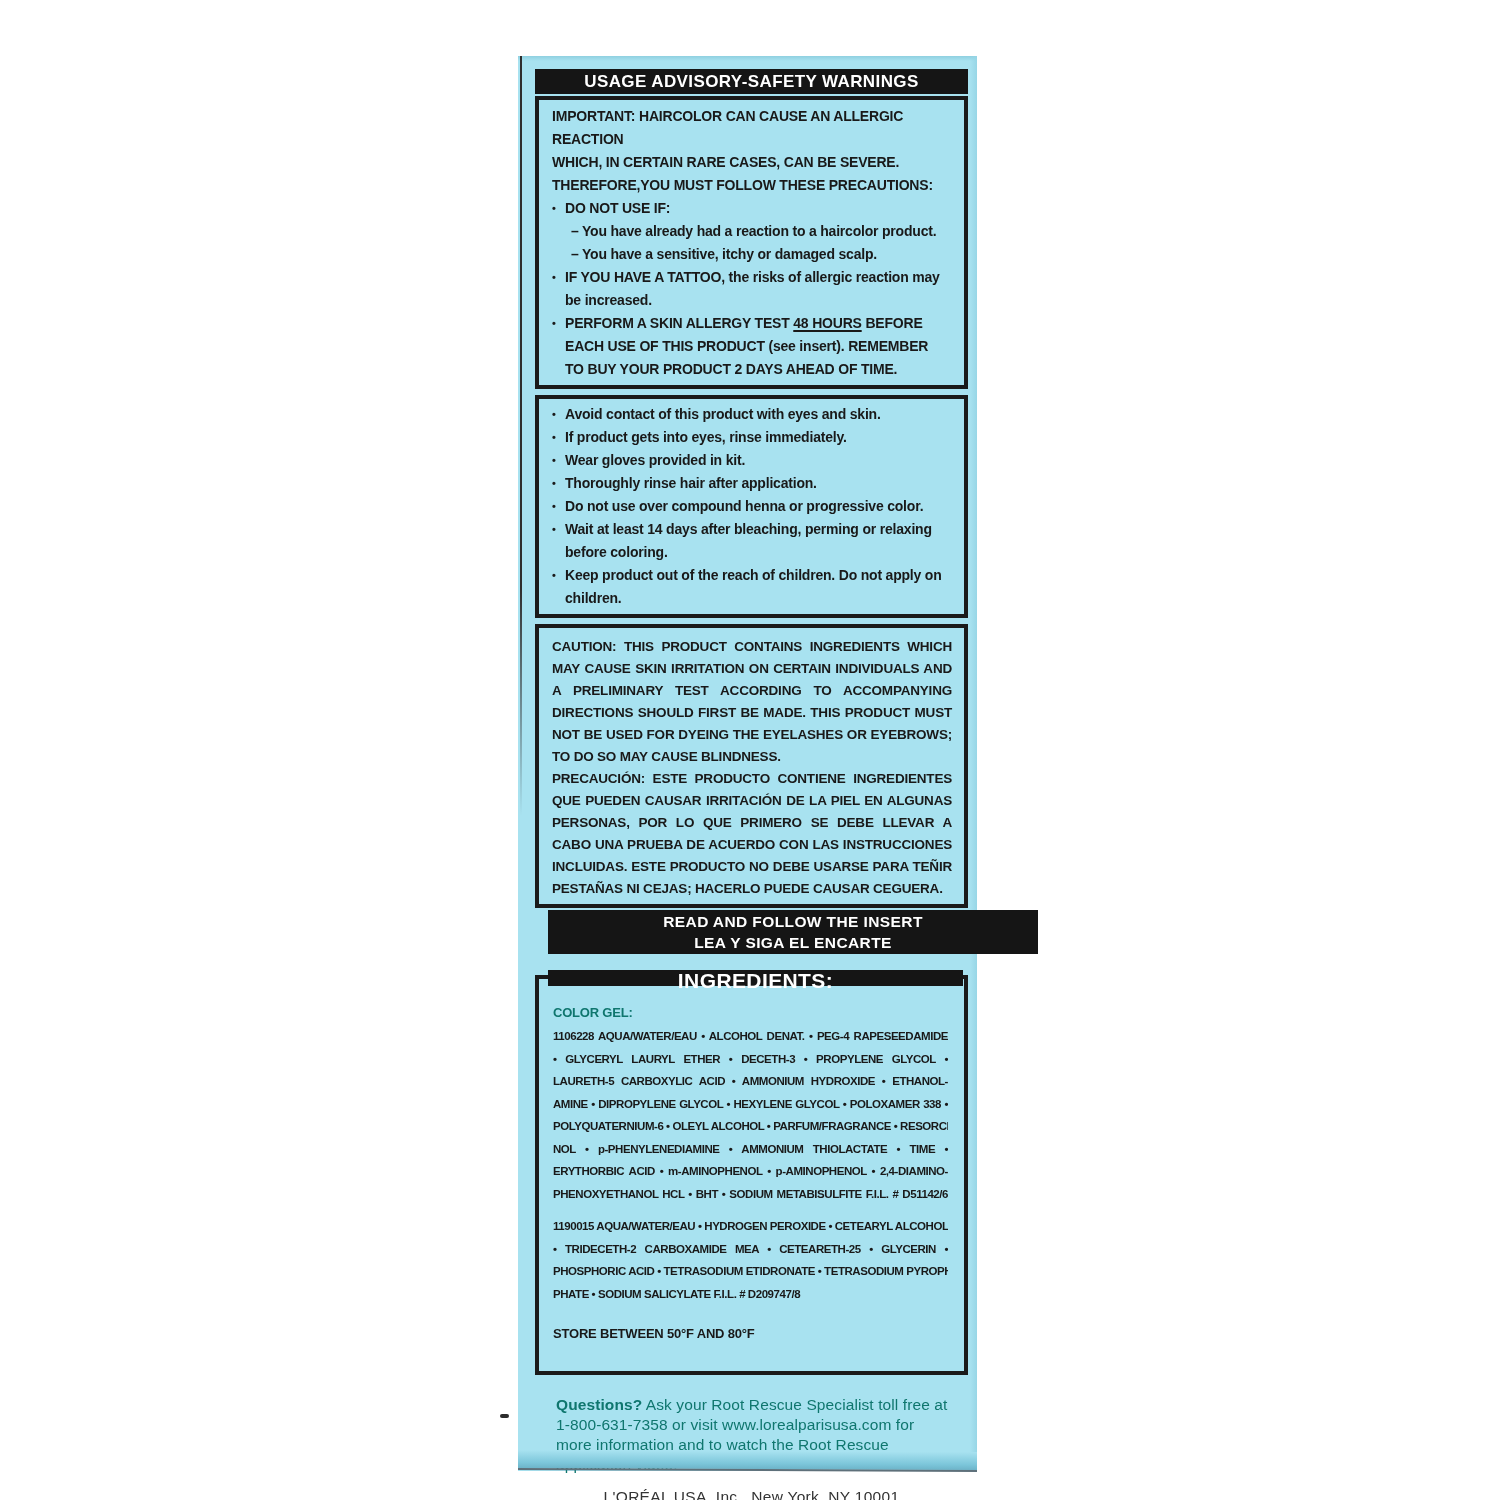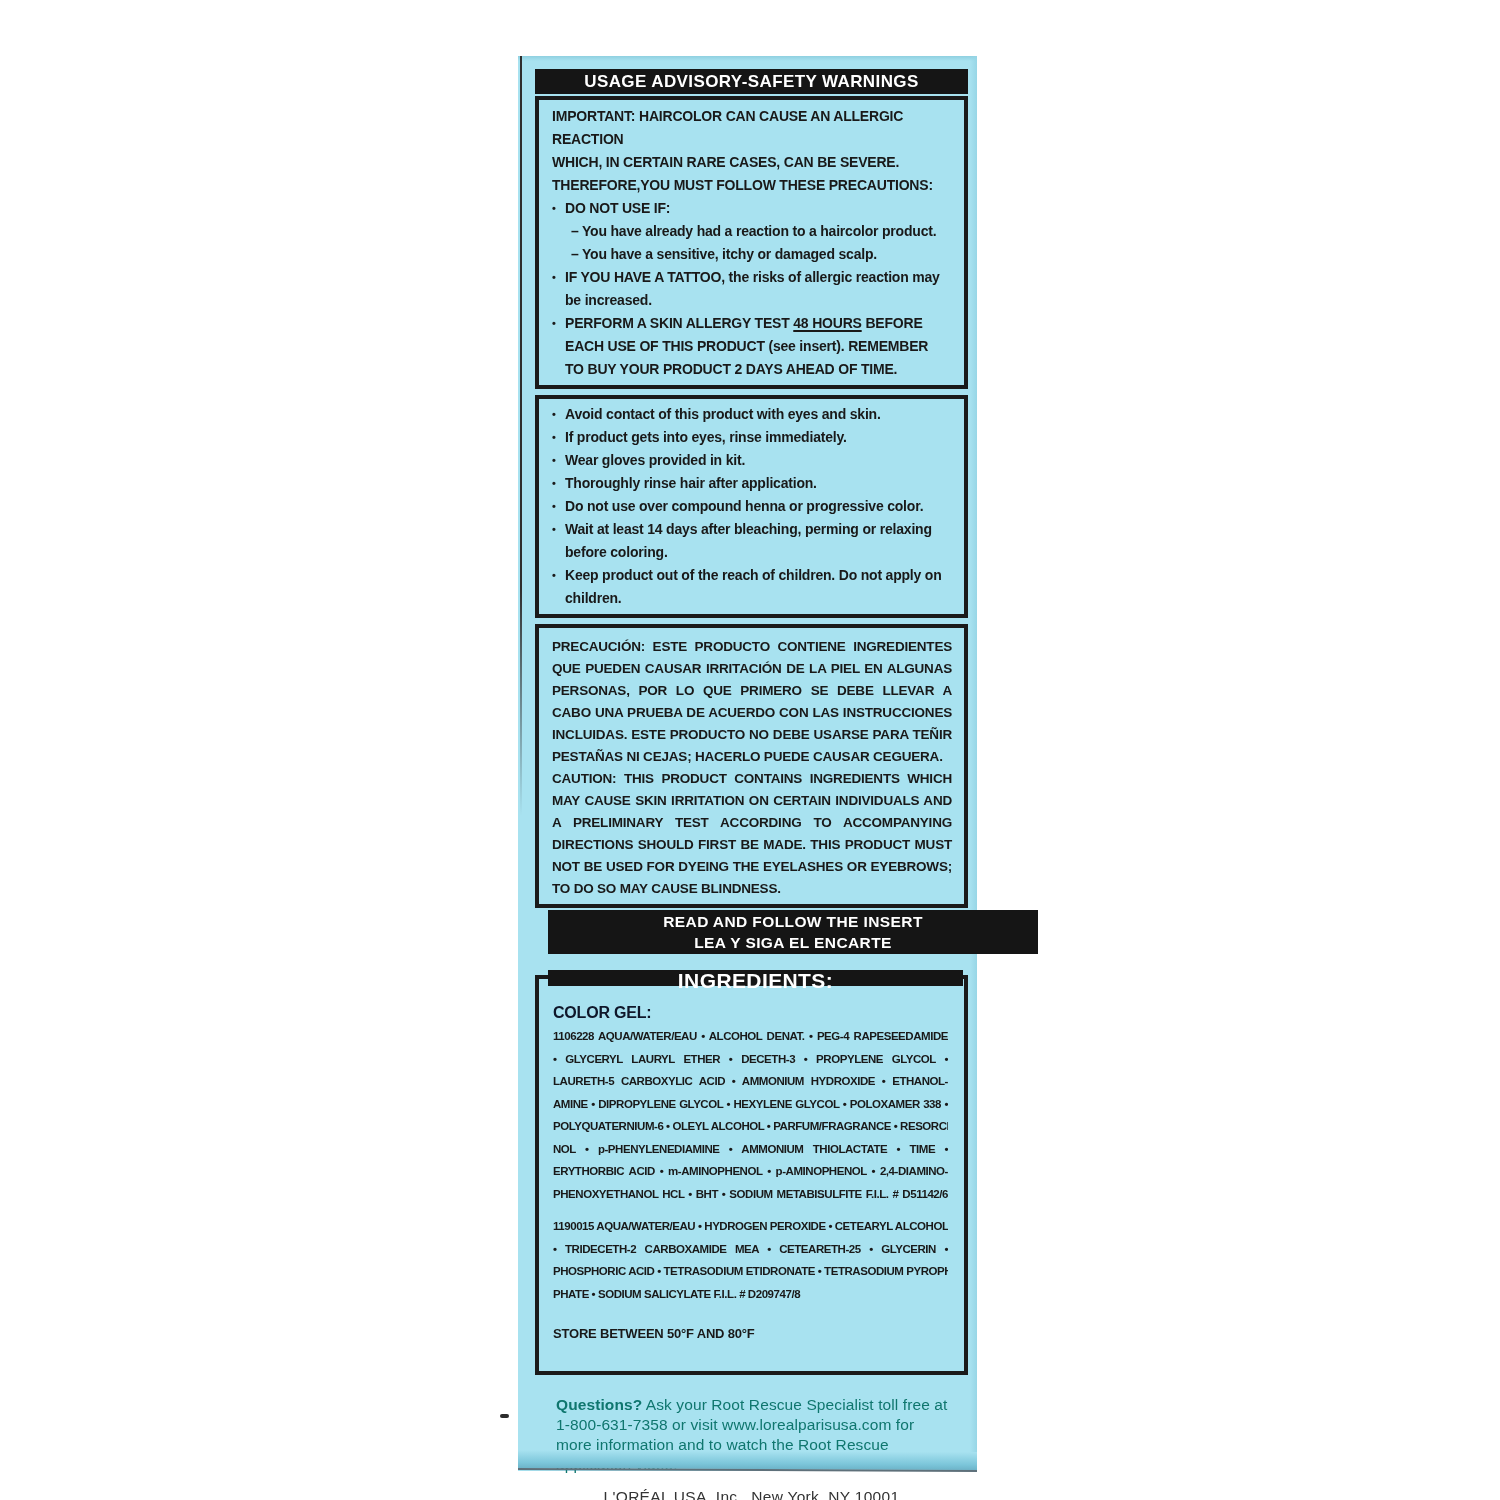--- a/index.html
+++ b/index.html
@@ -62,21 +62,21 @@
   .wline{margin:0;}
   .brow{display:flex;margin:0;}
   .bmark{flex:0 0 13px;font-size:11px;line-height:23px;}
   .btext{flex:1;}
   .dash{margin:0 0 0 13px;padding-left:6px;}
   .u{text-decoration:underline;text-decoration-thickness:2px;text-underline-offset:2px;}
 
   .cau{font-size:13.5px;font-weight:bold;letter-spacing:-0.2px;line-height:22px;
        text-align:justify;margin:0;color:#191919;}
 
-  .ing-head{font-size:16px;font-weight:bold;letter-spacing:-0.2px;line-height:24px;margin:0;color:#0f172a;}
+  .ing-head{font-size:13px;font-weight:bold;letter-spacing:-0.2px;line-height:24px;margin:0;color:#0f766e;}
   .ing-lines{margin:0 0 10px 0;}
   .jline{
     display:block;font-size:11.5px;font-weight:bold;letter-spacing:-0.45px;line-height:22.5px;
     text-align:justify;text-align-last:justify;color:#191919;white-space:nowrap;overflow:hidden;
   }
   .jline.last{text-align-last:left;}
   .storage{font-size:13px;font-weight:bold;letter-spacing:-0.2px;line-height:22px;margin:18px 0 0 0;color:#191919;}
 
   .questions{margin:20px 0 0 21px;width:412px;color:#0f766e;}
   .qline{display:block;font-size:15.5px;line-height:20px;letter-spacing:0.1px;}
@@ -146,22 +146,22 @@
         <span class="bmark">•</span>
         <span class="btext">Wait at least 14 days after bleaching, perming or relaxing before coloring.</span>
       </div>
       <div class="brow">
         <span class="bmark">•</span>
         <span class="btext">Keep product out of the reach of children. Do not apply on children.</span>
       </div>
     </div>
 
     <div class="wbox box-c">
+      <p class="cau"><span>CAUTION:</span><span> THIS PRODUCT CONTAINS INGREDIENTS WHICH MAY CAUSE SKIN IRRITATION ON CERTAIN INDIVIDUALS AND A PRELIMINARY TEST ACCORDING TO ACCOMPANYING DIRECTIONS SHOULD FIRST BE MADE. THIS PRODUCT MUST NOT BE USED FOR DYEING THE EYELASHES OR EYEBROWS; TO DO SO MAY CAUSE BLINDNESS.</span></p>
       <p class="cau"><span>PRECAUCIÓN:</span><span> ESTE PRODUCTO CONTIENE INGREDIENTES QUE PUEDEN CAUSAR IRRITACIÓN DE LA PIEL EN ALGUNAS PERSONAS, POR LO QUE PRIMERO SE DEBE LLEVAR A CABO UNA PRUEBA DE ACUERDO CON LAS INSTRUCCIONES INCLUIDAS. ESTE PRODUCTO NO DEBE USARSE PARA TEÑIR PESTAÑAS NI CEJAS; HACERLO PUEDE CAUSAR CEGUERA.</span></p>
-      <p class="cau"><span>CAUTION:</span><span> THIS PRODUCT CONTAINS INGREDIENTS WHICH MAY CAUSE SKIN IRRITATION ON CERTAIN INDIVIDUALS AND A PRELIMINARY TEST ACCORDING TO ACCOMPANYING DIRECTIONS SHOULD FIRST BE MADE. THIS PRODUCT MUST NOT BE USED FOR DYEING THE EYELASHES OR EYEBROWS; TO DO SO MAY CAUSE BLINDNESS.</span></p>
     </div>
 
     <div class="bar insert">
       <span style="display:block">READ AND FOLLOW THE INSERT</span>
       <span style="display:block">LEA Y SIGA EL ENCARTE</span>
     </div>
 
     <div class="bar ingredients">
       <span>INGREDIENTS:</span>
     </div>

